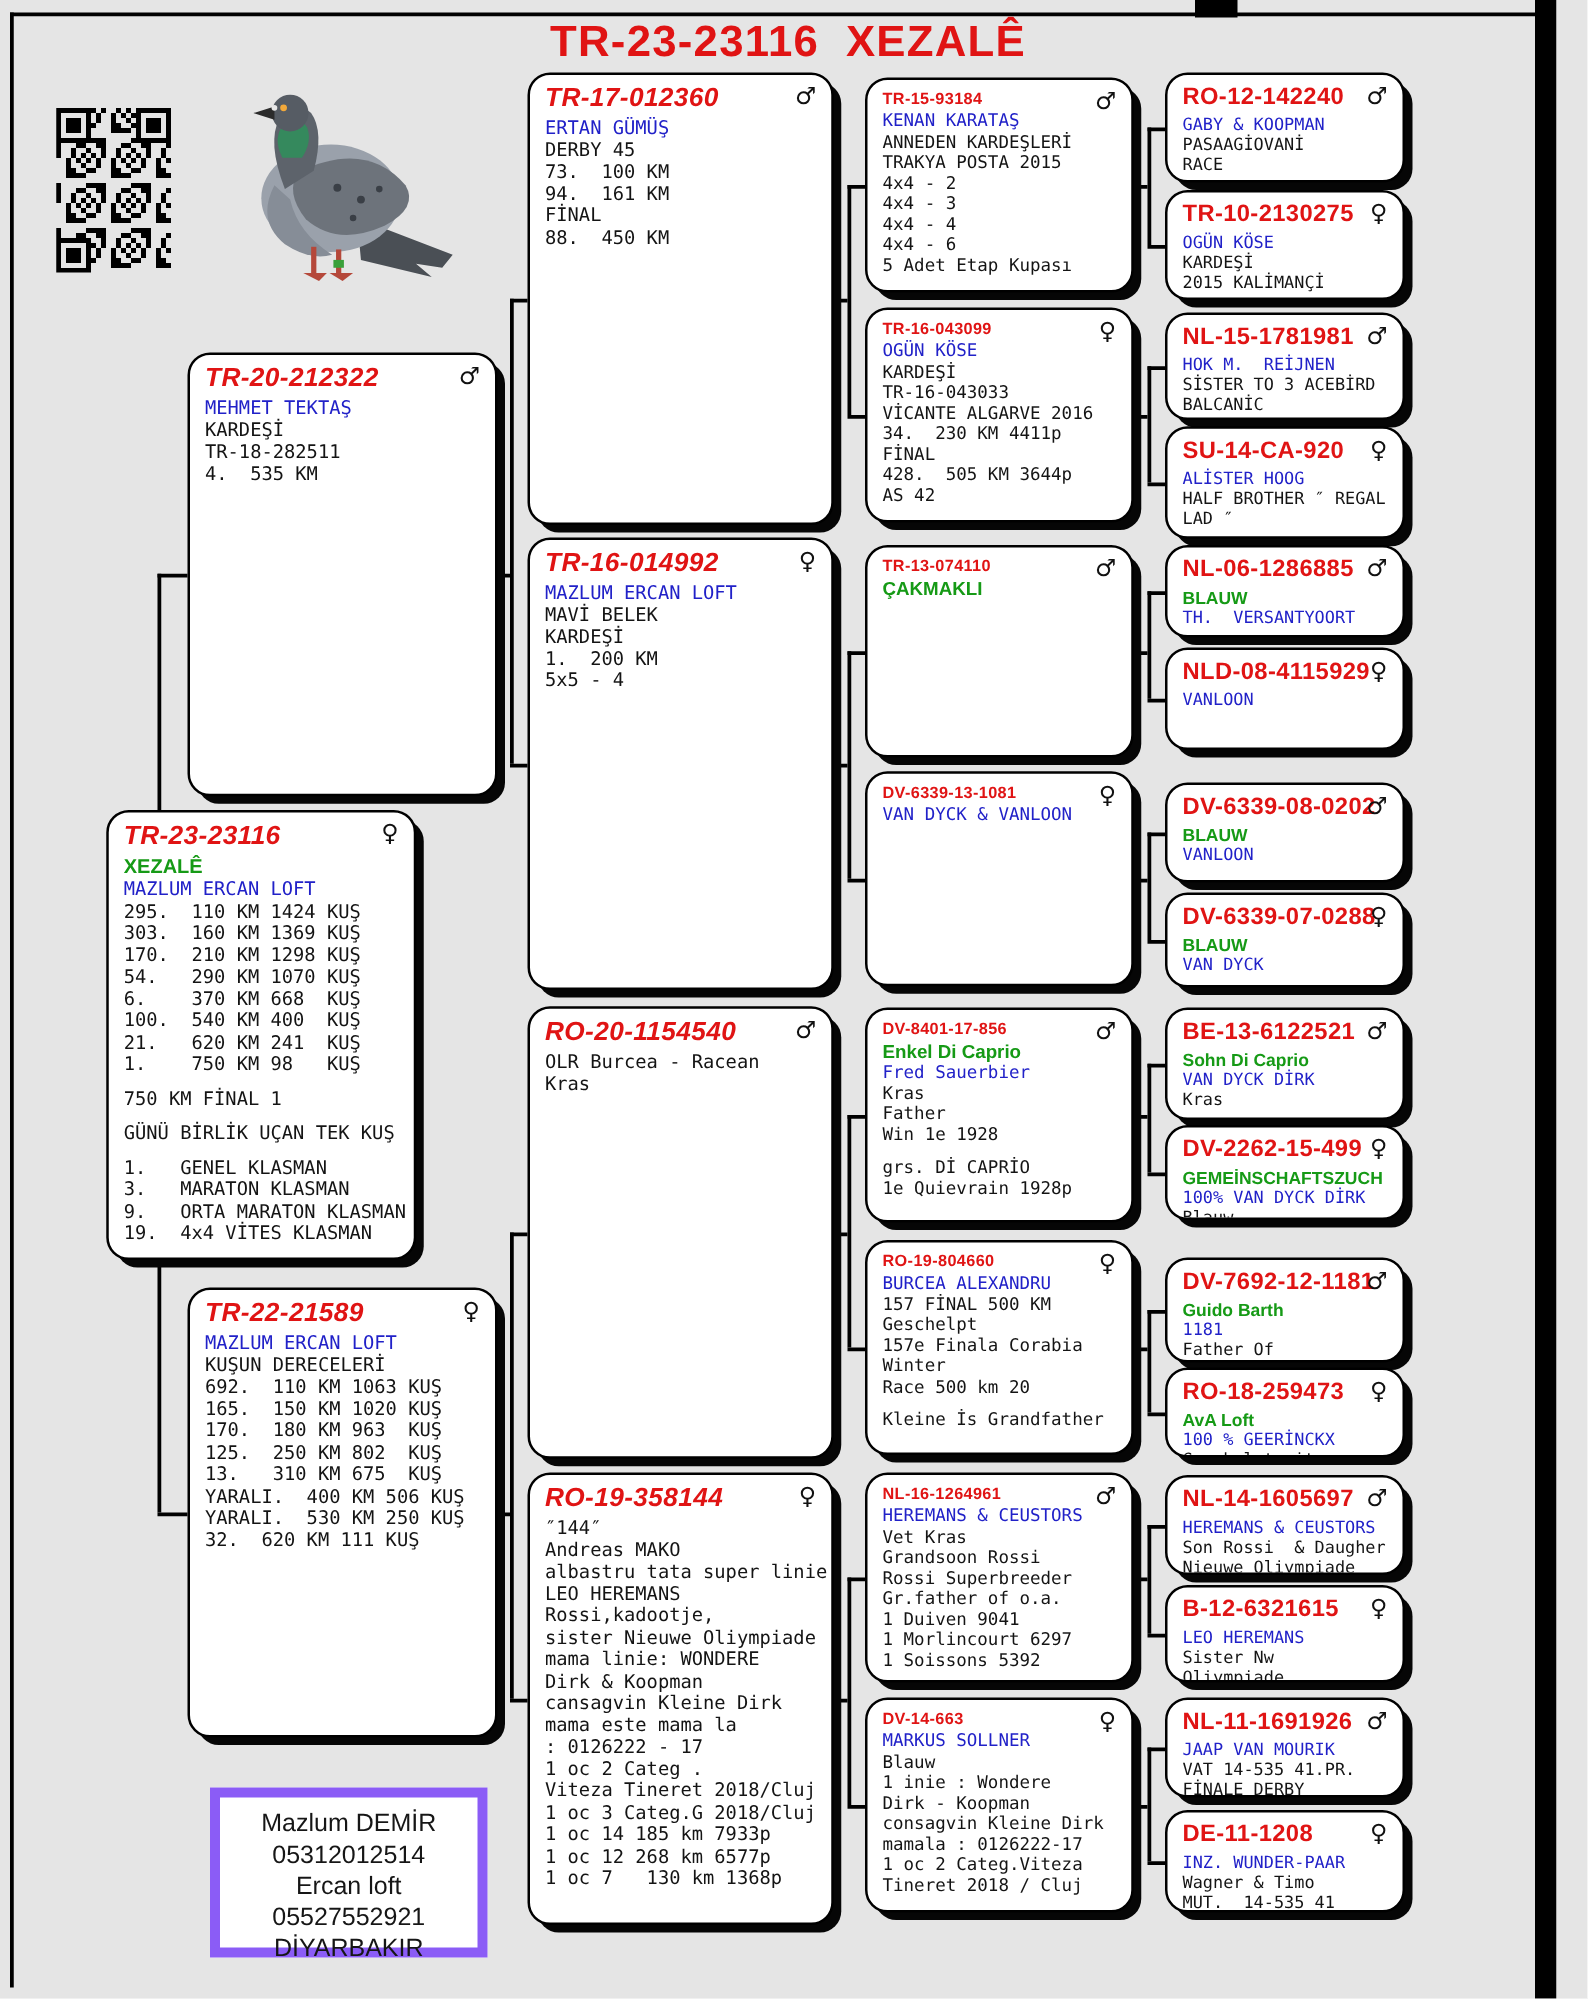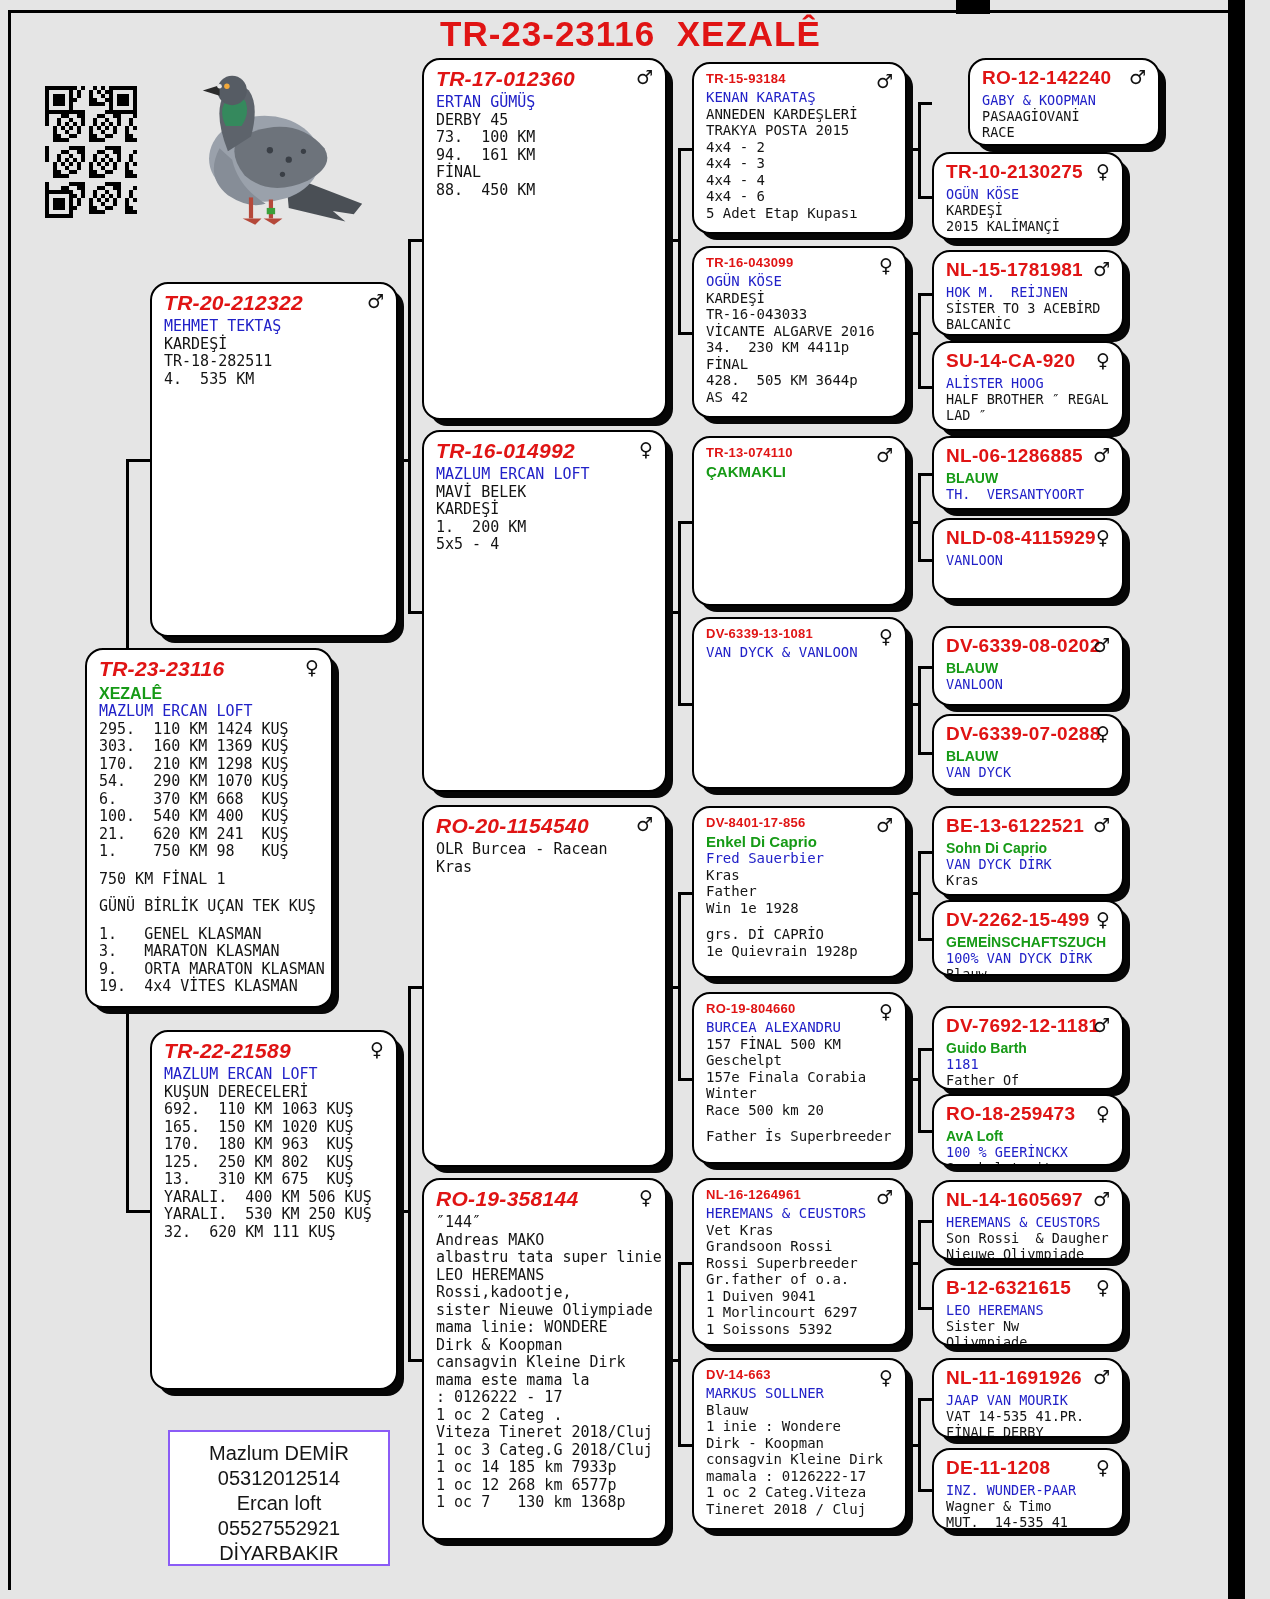--- a/index.html
+++ b/index.html
@@ -26,21 +26,21 @@
   .line.b{color:var(--blue);}
   .line.g{font-family:Liberation Sans, sans-serif;font-weight:bold;color:var(--green);}
   .big .line.g{font-size:16px;line-height:19px;}
   .mid .line.g{font-size:15px;line-height:17px;}
   .small .line.g{font-size:14px;line-height:16px;}
   .gap{height:10px;}
   .seg{position:absolute;background:#000;z-index:1;}
   .title{position:absolute;left:440px;top:14px;font-weight:bold;font-size:35px;
          color:var(--red);white-space:pre;z-index:3;letter-spacing:1px;}
   .contact{position:absolute;left:168px;top:1430px;width:222px;height:136px;
-           border:2px solid #8b5cf6;z-index:2;text-align:center;padding-top:9px;
+           border:8px solid #8b5cf6;z-index:2;text-align:center;padding-top:9px;
            box-sizing:border-box;background:#fff;}
   .contact div{font-size:20px;line-height:25px;color:#161616;}
   .footer{position:absolute;left:870px;top:1558px;font-weight:bold;font-style:italic;
           font-size:31px;color:#0d0d0d;z-index:3;letter-spacing:1px;}
   .art{position:absolute;z-index:2;}
 </style>
 </head>
 <body>
 
 <div class="page" id="pedigree">
@@ -545,21 +545,21 @@
     <div class="box mid" style="left: 692px; top: 992px; width: 215px; height: 172px;">
       <div class="ring">RO-19-804660</div>
       <span class="sex">♀</span>
       <div class="line b">BURCEA ALEXANDRU</div>
       <div class="line k">157 FİNAL 500 KM</div>
       <div class="line k">Geschelpt</div>
       <div class="line k">157e Finala Corabia</div>
       <div class="line k">Winter</div>
       <div class="line k">Race 500 km 20</div>
       <div class="gap"></div>
-      <div class="line k">Father İs Superbreeder</div>
+      <div class="line k">Kleine İs Grandfather</div>
     </div>
     <div class="box mid" style="left: 692px; top: 1178px; width: 215px; height: 168px;">
       <div class="ring">NL-16-1264961</div>
       <span class="sex">♂</span>
       <div class="line b">HEREMANS &amp; CEUSTORS</div>
       <div class="line k">Vet Kras</div>
       <div class="line k">Grandsoon Rossi</div>
       <div class="line k">Rossi Superbreeder</div>
       <div class="line k">Gr.father of o.a.</div>
       <div class="line k">1 Duiven 9041</div>
@@ -571,21 +571,21 @@
       <span class="sex">♀</span>
       <div class="line b">MARKUS SOLLNER</div>
       <div class="line k">Blauw</div>
       <div class="line k">1 inie : Wondere</div>
       <div class="line k">Dirk - Koopman</div>
       <div class="line k">consagvin Kleine Dirk</div>
       <div class="line k">mamala : 0126222-17</div>
       <div class="line k">1 oc 2 Categ.Viteza</div>
       <div class="line k">Tineret 2018 / Cluj</div>
     </div>
-    <div class="box small" style="left: 932px; top: 58px; width: 192px; height: 88px; margin-left: 36px;">
+    <div class="box small" style="left: 932px; top: 58px; width: 192px; height: 88px;">
       <div class="ring">RO-12-142240</div>
       <span class="sex">♂</span>
       <div class="line b">GABY &amp; KOOPMAN</div>
       <div class="line k">PASAAGİOVANİ</div>
       <div class="line k">RACE</div>
     </div>
     <div class="box small" style="left: 932px; top: 152px; width: 192px; height: 88px;">
       <div class="ring">TR-10-2130275</div>
       <span class="sex">♀</span>
       <div class="line b">OGÜN KÖSE</div>

